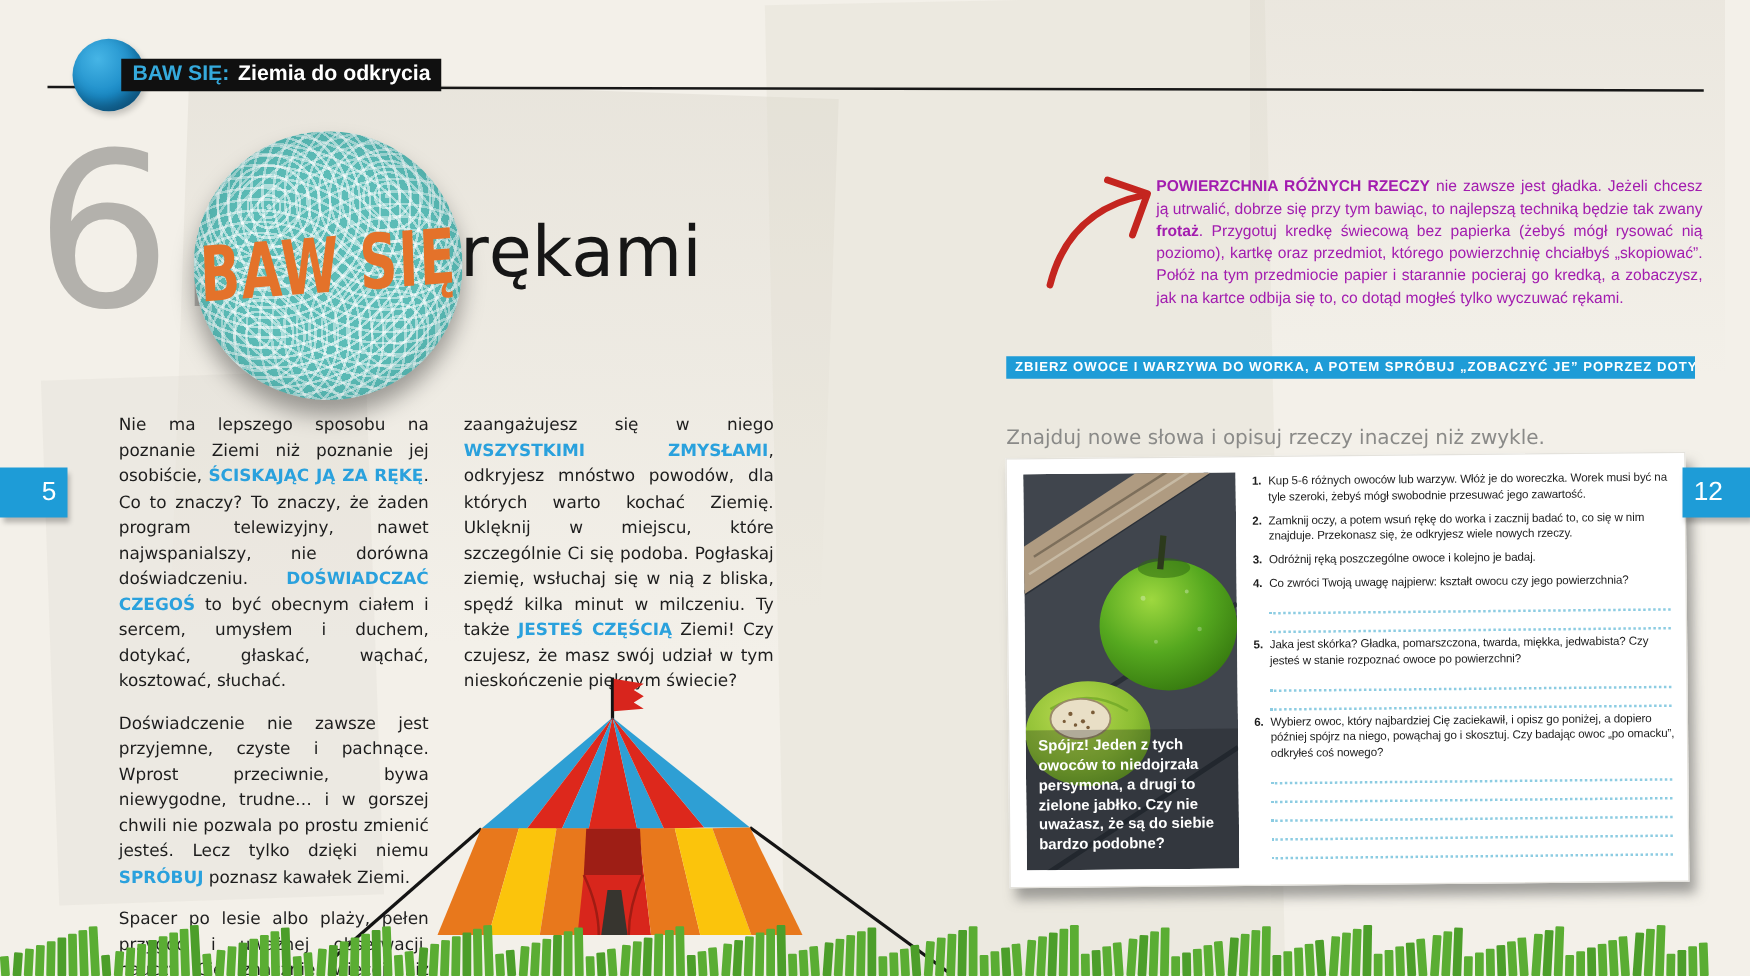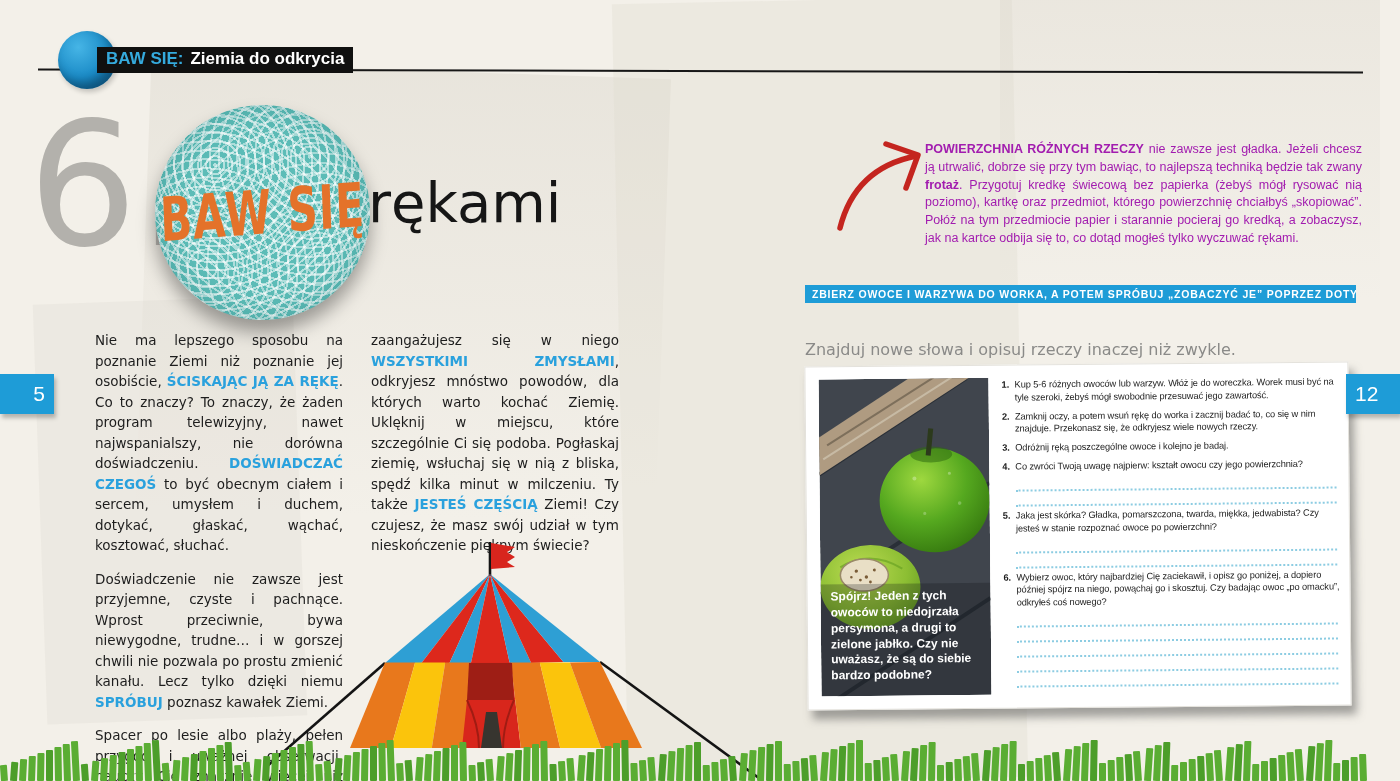--- a/index.html
+++ b/index.html
@@ -95,21 +95,21 @@
   </div>
 
   <div class="chap-num">6.</div>
   <div class="badge">
     <span class="badge-text">BAW SIĘ</span>
   </div>
   <div class="chap-title">rękami</div>
 
   <div class="col col1">
       <p><span>Nie ma lepszego sposobu na poznanie Ziemi niż poznanie jej osobiście, </span><span class="hl">ŚCISKAJĄC JĄ ZA RĘKĘ</span><span>. Co to znaczy? To znaczy, że żaden program telewizyjny, nawet najwspanialszy, nie dorówna doświadczeniu. </span><span class="hl">DOŚWIADCZAĆ CZEGOŚ</span><span> to być obecnym ciałem i sercem, umysłem i duchem, dotykać, głaskać, wąchać, kosztować, słuchać.</span></p>
-      <p><span>Doświadczenie nie zawsze jest przyjemne, czyste i pachnące. Wprost przeciwnie, bywa niewygodne, trudne… i w gorszej chwili nie pozwala po prostu zmienić kanału. Lecz tylko dzięki niemu </span><span class="hl">SPRÓBUJ</span><span> poznasz kawałek Ziemi.</span></p>
+      <p><span>Doświadczenie nie zawsze jest przyjemne, czyste i pachnące. Wprost przeciwnie, bywa niewygodne, trudne… i w gorszej chwili nie pozwala po prostu zmienić jesteś. Lecz tylko dzięki niemu </span><span class="hl">SPRÓBUJ</span><span> poznasz kawałek Ziemi.</span></p>
       <p><span>Spacer po lesie albo plaży, pełen przygód i uważnej obserwacji, nauczy Cię znacznie więcej niż jakikolwiek film dokumentalny. I jeśli tylko</span></p>
     </div>
   <div class="col col2">
       <p><span>zaangażujesz się w niego </span><span class="hl">WSZYSTKIMI ZMYSŁAMI</span><span>, odkryjesz mnóstwo powodów, dla których warto kochać Ziemię. Uklęknij w miejscu, które szczególnie Ci się podoba. Pogłaskaj ziemię, wsłuchaj się w nią z bliska, spędź kilka minut w milczeniu. Ty także </span><span class="hl">JESTEŚ CZĘŚCIĄ</span><span> Ziemi! Czy czujesz, że masz swój udział w tym nieskończenie pięknym świecie?</span></p>
     </div>
 
   <div class="fact"><span class="bold">POWIERZCHNIA RÓŻNYCH RZECZY</span><span> nie zawsze jest gładka. Jeżeli chcesz ją utrwalić, dobrze się przy tym bawiąc, to najlepszą techniką będzie tak zwany </span><span class="bold">frotaż</span><span>. Przygotuj kredkę świecową bez papierka (żebyś mógł rysować nią poziomo), kartkę oraz przedmiot, którego powierzchnię chciałbyś „skopiować”. Połóż na tym przedmiocie papier i starannie pocieraj go kredką, a zobaczysz, jak na kartce odbija się to, co dotąd mogłeś tylko wyczuwać rękami.</span></div>
   <svg class="arrow-svg" viewBox="0 0 100 108">
     <path d="M12,102 C22,62 48,38 88,30" fill="none" stroke="#c4251f" stroke-width="5.5" stroke-linecap="round"></path>
     <path d="M58,18 L90,29 L78,62" fill="none" stroke="#c4251f" stroke-width="5.5" stroke-linecap="round" stroke-linejoin="round"></path>

